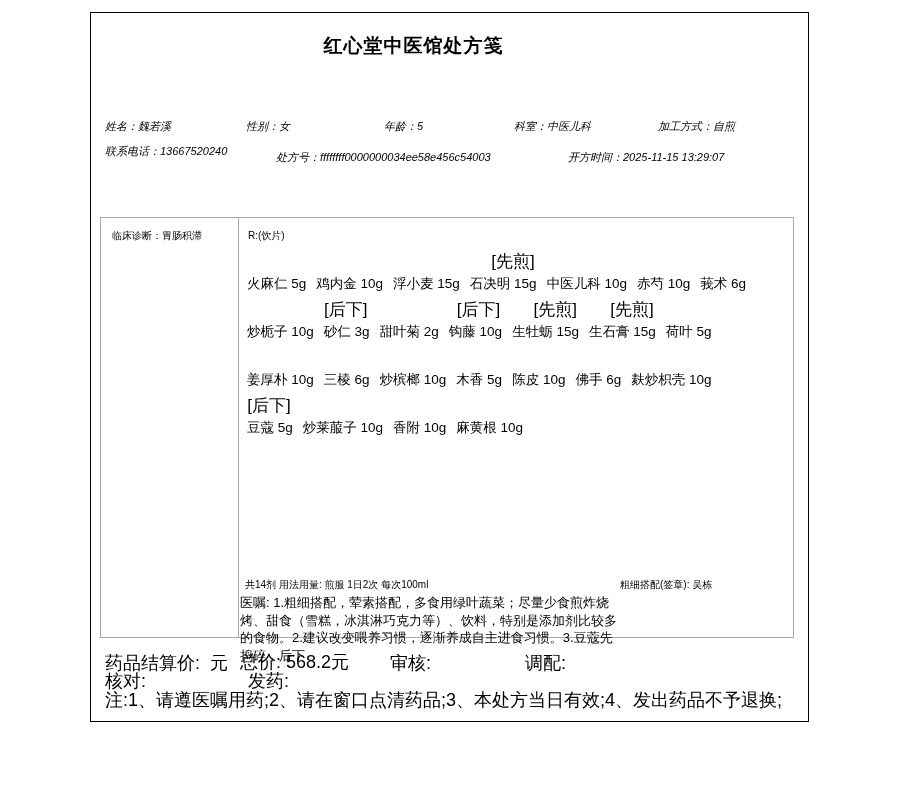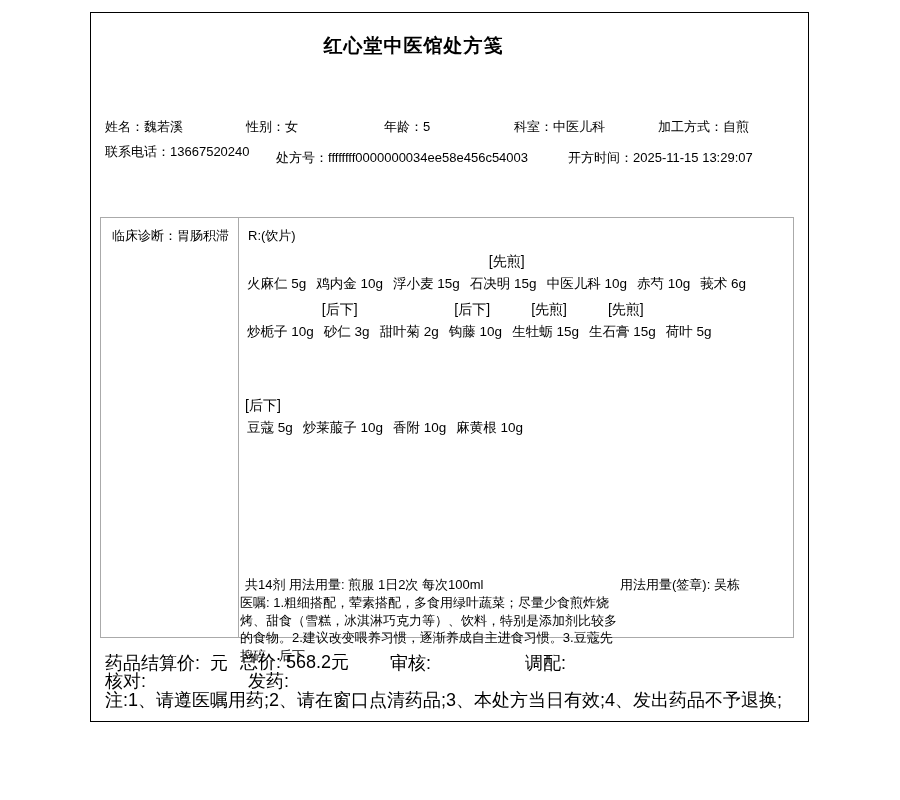--- a/index.html
+++ b/index.html
@@ -10,38 +10,38 @@
   }
   .abs{position:absolute;white-space:pre;}
   .outer-box{
     position:absolute;left:90px;top:12px;width:719px;height:710px;
     border:1px solid #000;background:#fff;box-sizing:border-box;
   }
   .title{
     position:absolute;left:90px;top:33px;width:647px;text-align:center;
     font-size:19px;font-weight:bold;letter-spacing:1px;
   }
-  .hf{font-size:13px;line-height:15px;}
+  .hf{font-size:11px;line-height:15px;font-style:italic;}
   .inner-box{
     position:absolute;left:100px;top:217px;width:694px;height:421px;
     border:1px solid #aaaaaa;box-sizing:border-box;background:#fff;
   }
   .diag-divider{
     position:absolute;left:238px;top:217px;width:1px;height:421px;
     background:#aaaaaa;
   }
-  .body-text{font-size:13px;line-height:15px;}
+  .body-text{font-size:10px;line-height:15px;}
   .rx-layer{position:absolute;left:0;top:0;width:900px;height:800px;}
   .med-line{
     position:absolute;left:247px;font-size:13.5px;line-height:15px;white-space:nowrap;
   }
   .herb{position:relative;display:inline-block;margin-right:10px;white-space:nowrap;}
   .herb .tag{
-    position:absolute;right:12px;bottom:calc(100% + 8px);
-    font-size:14px;line-height:13px;white-space:nowrap;
+    position:absolute;right:2px;bottom:calc(100% + 8px);
+    font-size:17px;line-height:13px;white-space:nowrap;
   }
   .advice-line{font-size:13px;line-height:16px;text-align:right;}
   .small{font-size:18px;}
 </style>
 </head>
 <body>
 
 <div class="outer-box"></div>
 <div class="title">红心堂中医馆处方笺</div>
 
@@ -56,25 +56,26 @@
 <div class="abs hf" style="left:568px;top:150px">开方时间：2025-11-15 13:29:07</div>
 
 <div class="inner-box"></div>
 <div class="diag-divider"></div>
 <div class="abs body-text" style="left:112px;top:228px">临床诊断：胃肠积滞</div>
 <div class="abs body-text" style="left:248px;top:228px">R:(饮片)</div>
 
 <div class="rx-layer">
     <div class="med-line" style="top: 276px;"><span class="herb"><span>火麻仁 5g</span></span><span class="herb"><span>鸡内金 10g</span></span><span class="herb"><span>浮小麦 15g</span></span><span class="herb"><span class="tag">[先煎]</span><span>石决明 15g</span></span><span class="herb"><span>中医儿科 10g</span></span><span class="herb"><span>赤芍 10g</span></span><span class="herb"><span>莪术 6g</span></span></div>
     <div class="med-line" style="top: 324px;"><span class="herb"><span>炒栀子 10g</span></span><span class="herb"><span class="tag">[后下]</span><span>砂仁 3g</span></span><span class="herb"><span>甜叶菊 2g</span></span><span class="herb"><span class="tag">[后下]</span><span>钩藤 10g</span></span><span class="herb"><span class="tag">[先煎]</span><span>生牡蛎 15g</span></span><span class="herb"><span class="tag">[先煎]</span><span>生石膏 15g</span></span><span class="herb"><span>荷叶 5g</span></span></div>
+    <div class="med-line" style="top: 372px;"><span class="herb"><span>姜厚朴 10g</span></span><span class="herb"><span>三棱 6g</span></span><span class="herb"><span>炒槟榔 10g</span></span><span class="herb"><span>木香 5g</span></span><span class="herb"><span>陈皮 10g</span></span><span class="herb"><span>佛手 6g</span></span><span class="herb"><span>麸炒枳壳 10g</span></span></div>
     <div class="med-line" style="top: 420px;"><span class="herb"><span class="tag">[后下]</span><span>豆蔻 5g</span></span><span class="herb"><span>炒莱菔子 10g</span></span><span class="herb"><span>香附 10g</span></span><span class="herb"><span>麻黄根 10g</span></span></div>
   </div>
 
 <div class="abs body-text" style="left:245px;top:577px">共14剂 用法用量: 煎服 1日2次 每次100ml</div>
-<div class="abs body-text" style="left:620px;top:577px">用法用量(签章): 吴栋</div>
+<div class="abs body-text" style="left:620px;top:577px">粗细搭配(签章): 吴栋</div>
 
 <div class="abs advice-line" style="left:240px;top:595px">医嘱: 1.粗细搭配，荤素搭配，多食用绿叶蔬菜；尽量少食煎炸烧</div>
 <div class="abs advice-line" style="left:240px;top:613px">烤、甜食（雪糕，冰淇淋巧克力等）、饮料，特别是添加剂比较多</div>
 <div class="abs advice-line" style="left:240px;top:630px">的食物。2.建议改变喂养习惯，逐渐养成自主进食习惯。3.豆蔻先</div>
 <div class="abs advice-line" style="left:240px;top:648px">捣碎，后下</div>
 
 <div class="abs small" style="left:105px;top:651px">药品结算价:  元</div>
 <div class="abs small" style="left:240px;top:650px">总价: 568.2元</div>
 <div class="abs small" style="left:390px;top:651px">审核:</div>
 <div class="abs small" style="left:525px;top:651px">调配:</div>

